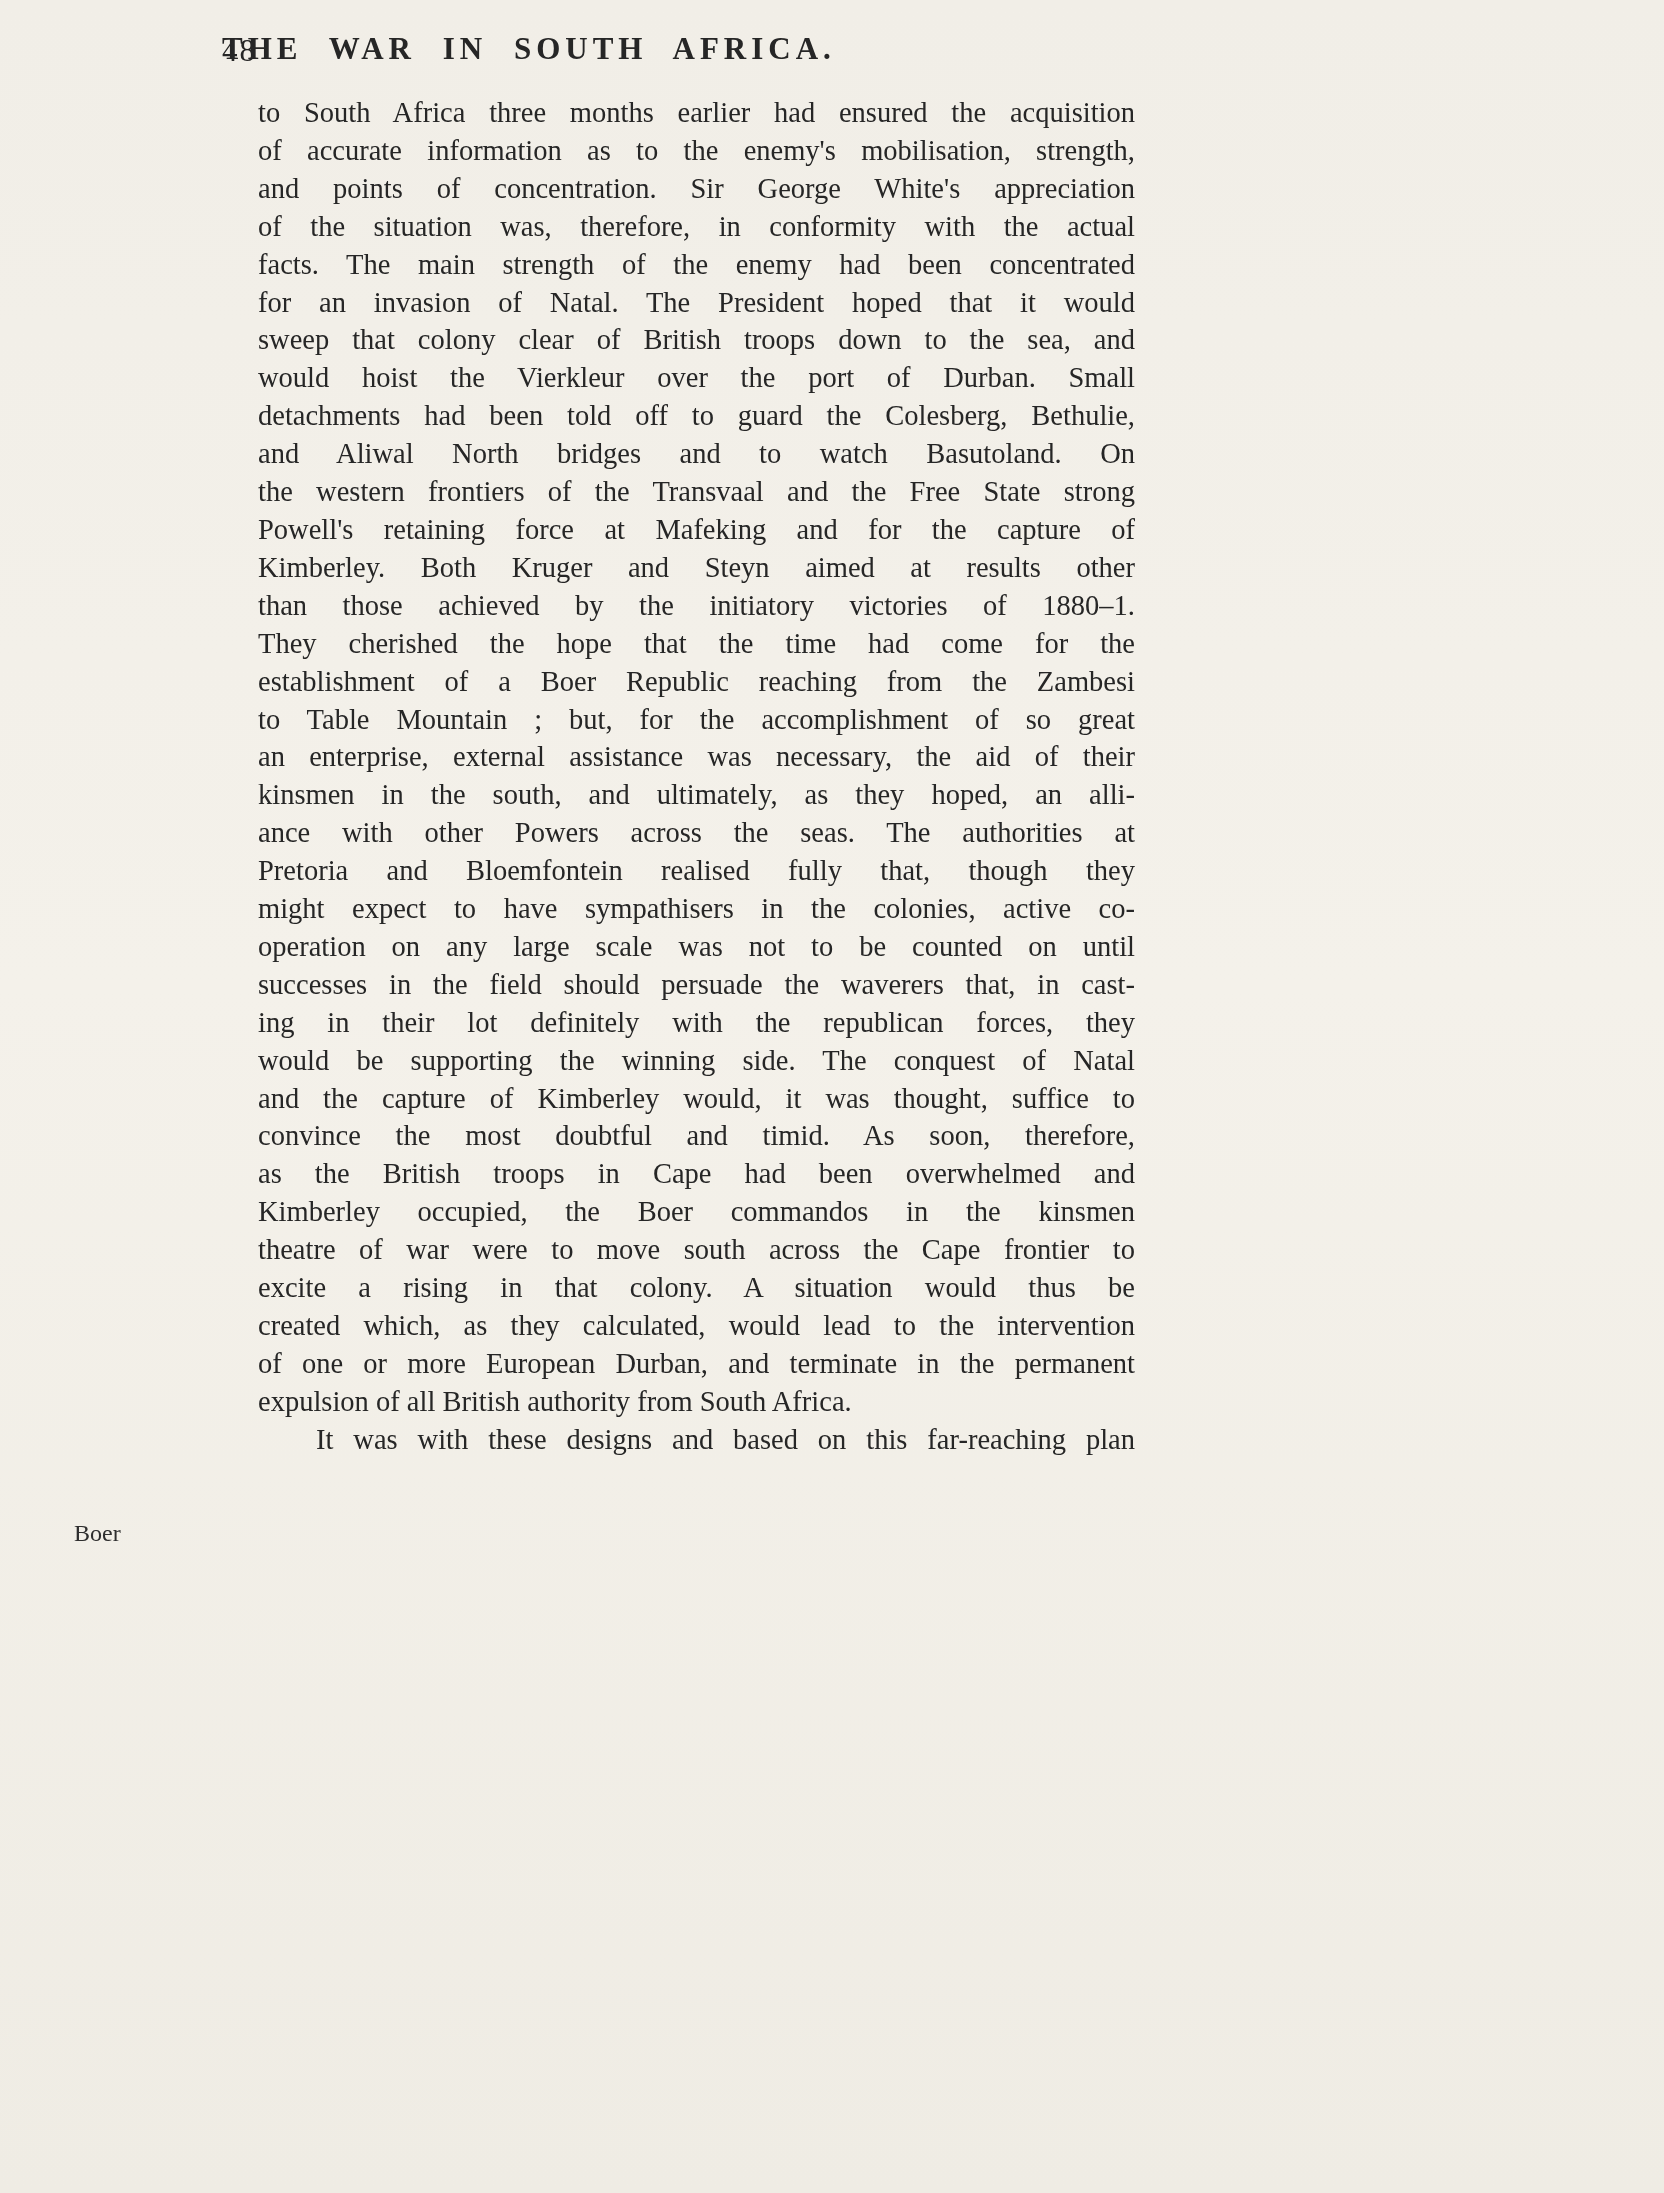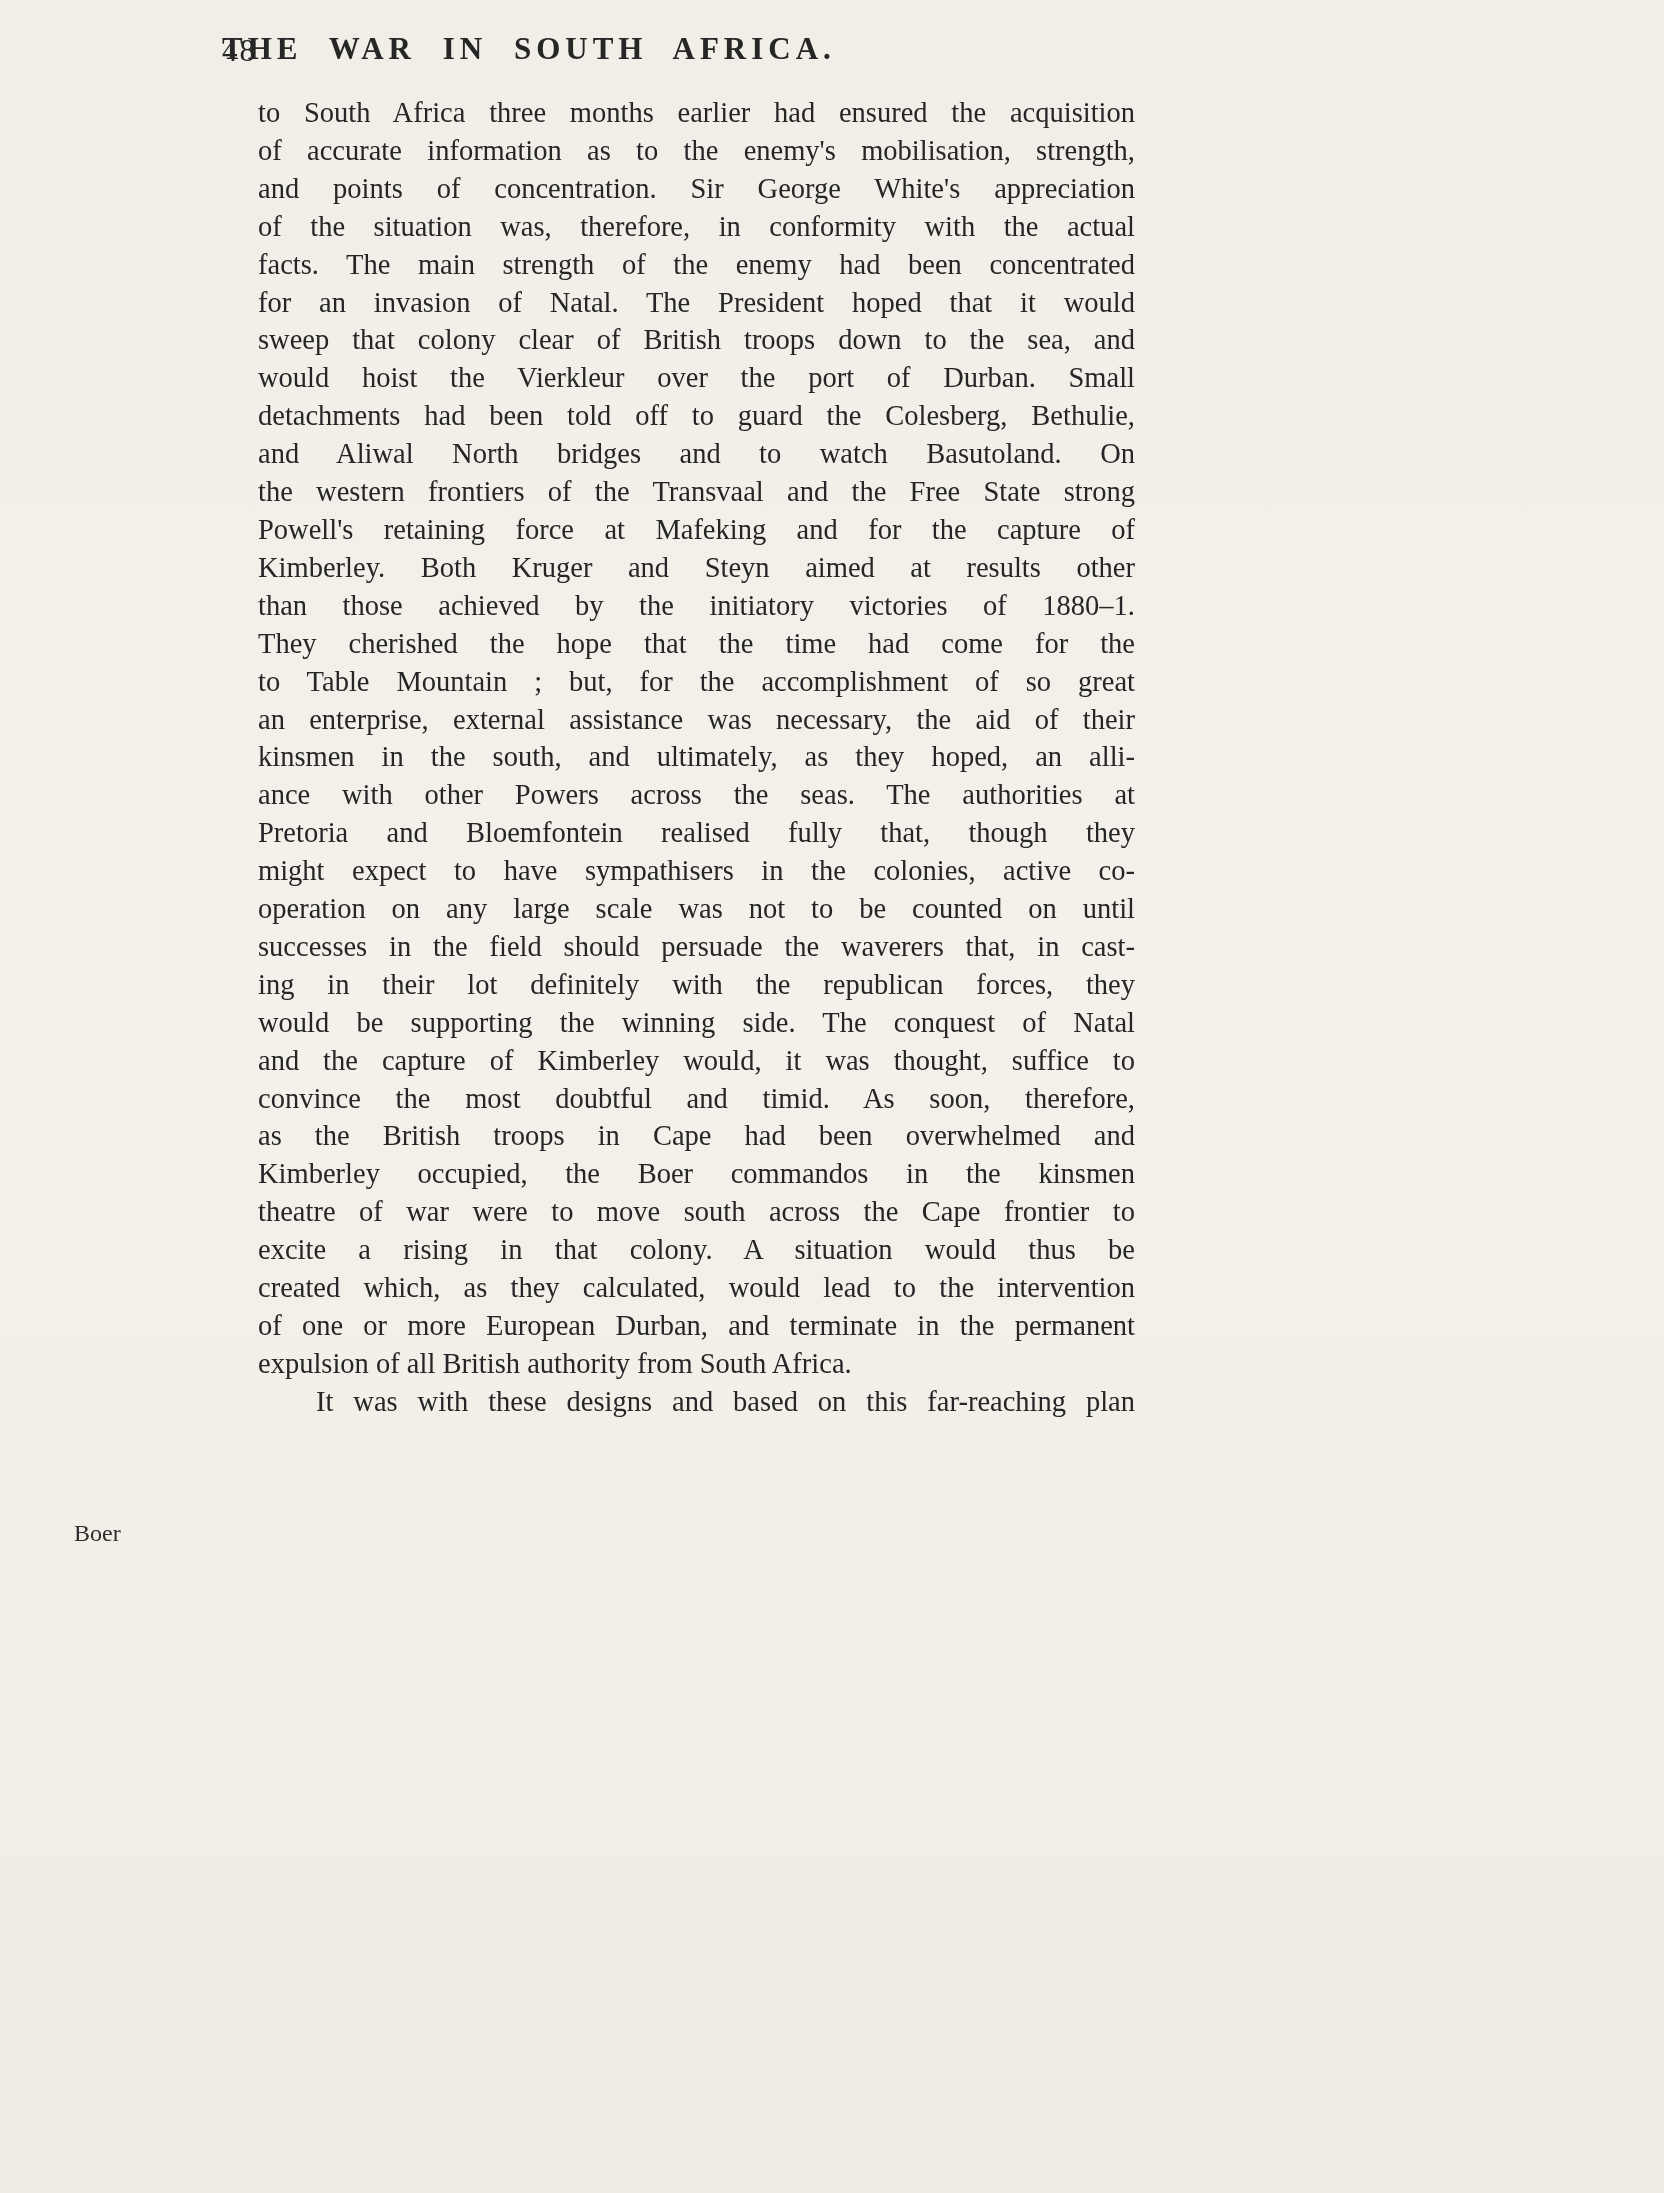--- a/index.html
+++ b/index.html
@@ -86,20 +86,21 @@
           <div class="line">for an invasion of Natal.  The President hoped that it would</div>
           <div class="line">sweep that colony clear of British troops down to the sea, and</div>
           <div class="line">would hoist the Vierkleur over the port of Durban.  Small</div>
           <div class="line">detachments had been told off to guard the Colesberg, Bethulie,</div>
           <div class="line">and Aliwal North bridges and to watch Basutoland.  On</div>
           <div class="line">the western frontiers of the Transvaal and the Free State strong</div>
           <div class="line">Powell's retaining force at Mafeking and for the capture of</div>
           <div class="line">Kimberley.  Both Kruger and Steyn aimed at results other</div>
           <div class="line">than those achieved by the initiatory victories of 1880–1.</div>
           <div class="line">They cherished the hope that the time had come for the</div>
+          <div class="line">establishment of a Boer Republic reaching from the Zambesi</div>
           <div class="line">to Table Mountain ; but, for the accomplishment of so great</div>
           <div class="line">an enterprise, external assistance was necessary, the aid of their</div>
           <div class="line">kinsmen in the south, and ultimately, as they hoped, an alli-</div>
           <div class="line">ance with other Powers across the seas.  The authorities at</div>
           <div class="line">Pretoria and Bloemfontein realised fully that, though they</div>
           <div class="line">might expect to have sympathisers in the colonies, active co-</div>
           <div class="line">operation on any large scale was not to be counted on until</div>
           <div class="line">successes in the field should persuade the waverers that, in cast-</div>
           <div class="line">ing in their lot definitely with the republican forces, they</div>
           <div class="line">would be supporting the winning side.  The conquest of Natal</div>

